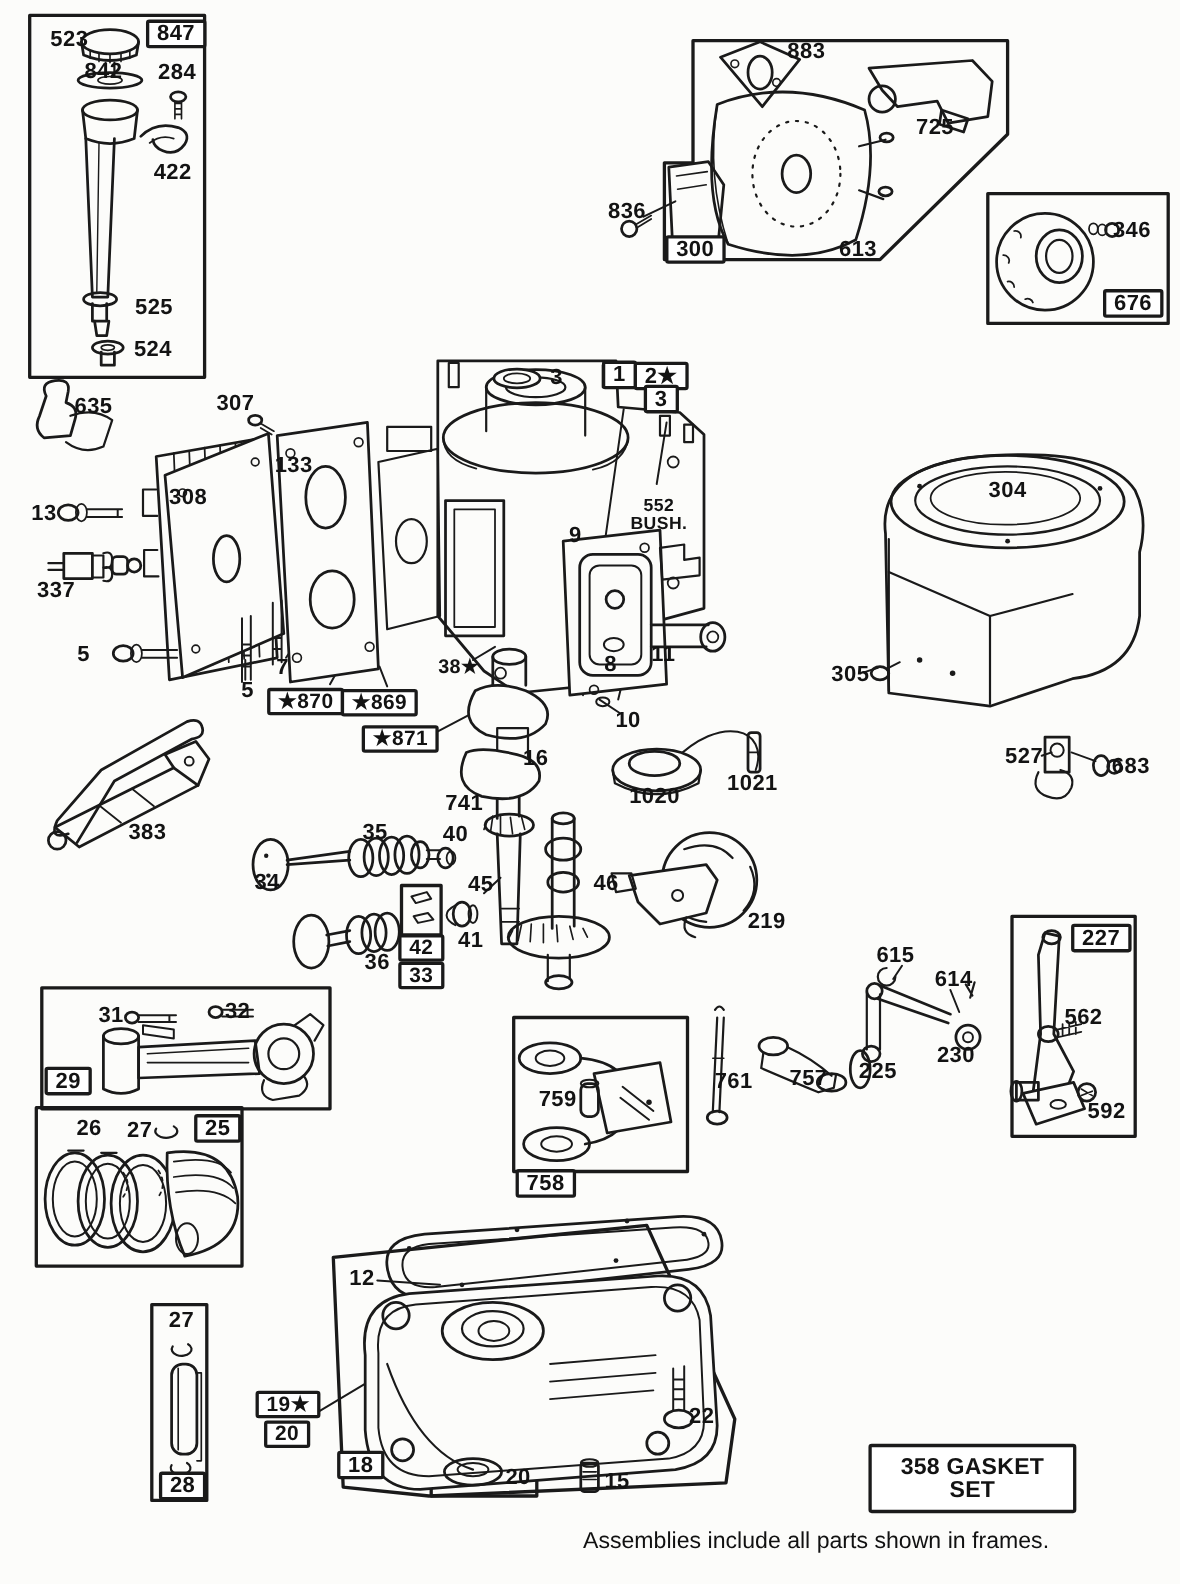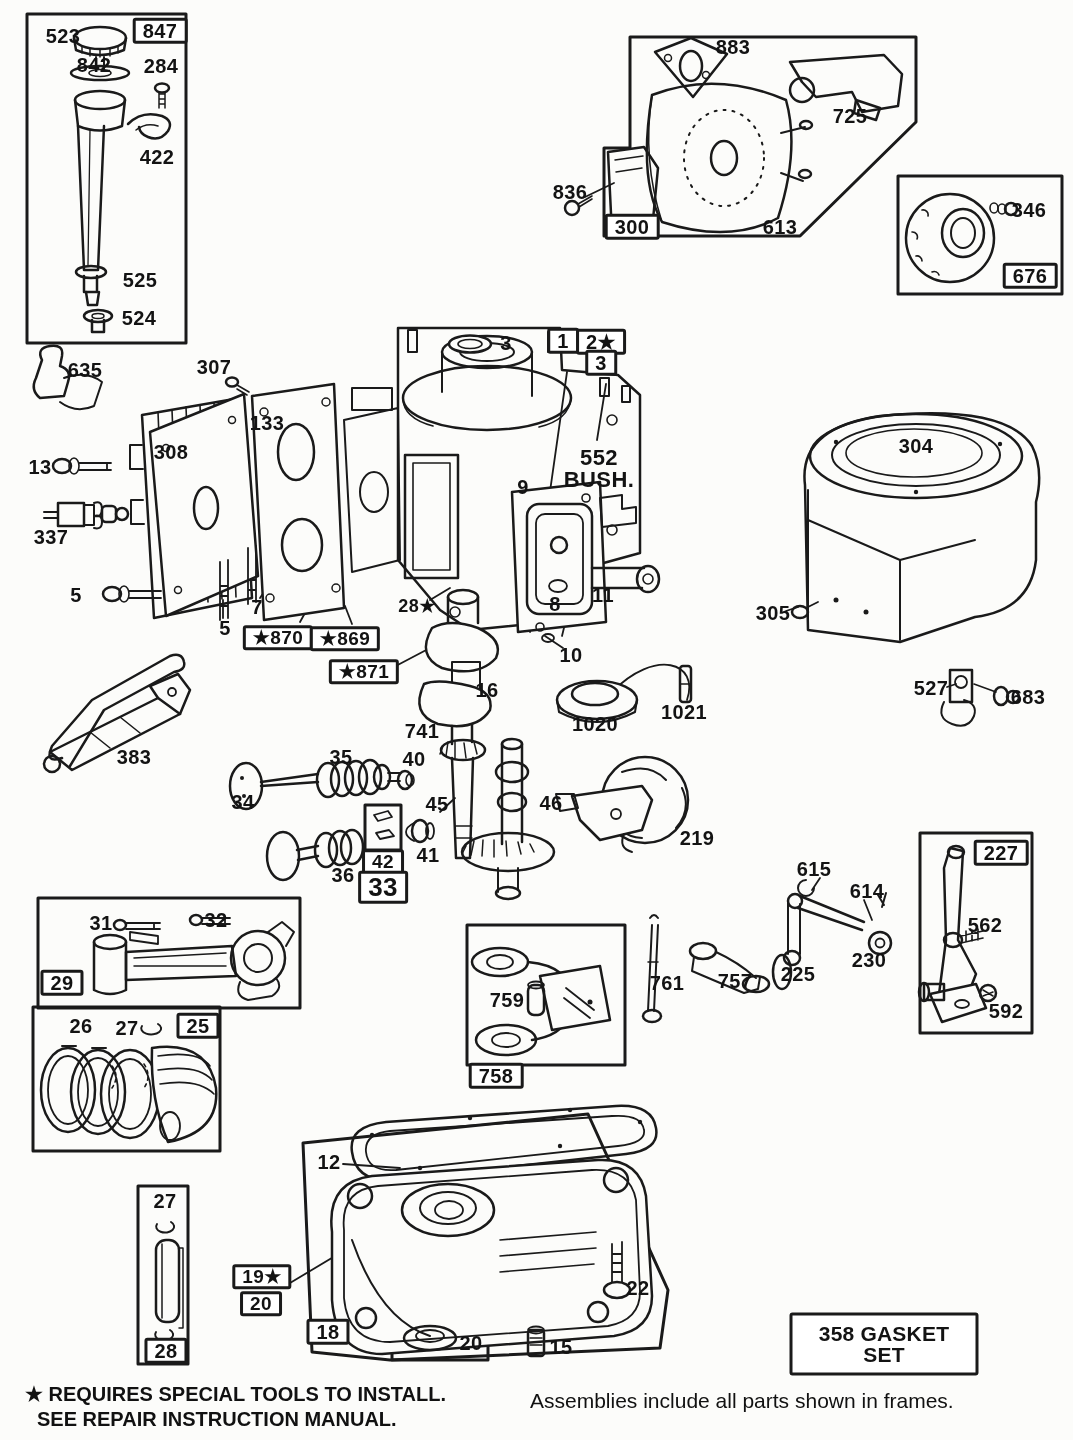--- a/index.html
+++ b/index.html
@@ -447,47 +447,47 @@
       <div class="lbl boxed" style="left: 601px; top: 363px;">3</div>
       <div class="lbl" style="left: 85px; top: 370px;">635</div>
       <div class="lbl" style="left: 214px; top: 367px;">307</div>
       <div class="lbl" style="left: 267px; top: 423px;">133</div>
       <div class="lbl" style="left: 171px; top: 452px;">308</div>
       <div class="lbl" style="left: 40px; top: 467px;">13</div>
       <div class="lbl" style="left: 51px; top: 537px;">337</div>
       <div class="lbl" style="left: 76px; top: 595px;">5</div>
       <div class="lbl" style="left: 225px; top: 628px;">5</div>
       <div class="lbl" style="left: 257px; top: 607px;">7</div>
-      <div class="lbl" style="left: 599px; top: 469px; font-size: 22px;">552
+      <div class="lbl" style="left: 599px; top: 469px; font-size: 16px;">552
 BUSH.</div>
       <div class="lbl" style="left: 523px; top: 487px;">9</div>
       <div class="lbl" style="left: 555px; top: 604px;">8</div>
       <div class="lbl" style="left: 603px; top: 595px;">11</div>
-      <div class="lbl" style="left: 417px; top: 606px; font-size: 18px;">28★</div>
+      <div class="lbl" style="left: 417px; top: 606px; font-size: 18px;">38★</div>
       <div class="lbl" style="left: 571px; top: 655px;">10</div>
       <div class="lbl" style="left: 487px; top: 690px;">16</div>
       <div class="lbl boxed" style="left: 278px; top: 638px; font-size: 19px;">★870</div>
       <div class="lbl boxed" style="left: 345px; top: 639px; font-size: 19px;">★869</div>
       <div class="lbl boxed" style="left: 364px; top: 672px; font-size: 19px;">★871</div>
       <div class="lbl" style="left: 595px; top: 724px;">1020</div>
       <div class="lbl" style="left: 684px; top: 712px;">1021</div>
       <div class="lbl" style="left: 422px; top: 731px;">741</div>
       <div class="lbl" style="left: 916px; top: 446px;">304</div>
       <div class="lbl" style="left: 773px; top: 613px;">305</div>
       <div class="lbl" style="left: 931px; top: 688px;">527</div>
       <div class="lbl" style="left: 1028px; top: 697px;">683</div>
       <div class="lbl" style="left: 134px; top: 757px;">383</div>
       <div class="lbl" style="left: 341px; top: 757px;">35</div>
       <div class="lbl" style="left: 414px; top: 759px;">40</div>
       <div class="lbl" style="left: 243px; top: 802px;">34</div>
       <div class="lbl" style="left: 437px; top: 804px;">45</div>
       <div class="lbl" style="left: 428px; top: 855px;">41</div>
       <div class="lbl" style="left: 343px; top: 875px;">36</div>
       <div class="lbl boxed" style="left: 383px; top: 862px; font-size: 19px;">42</div>
-      <div class="lbl boxed" style="left: 383px; top: 887px; font-size: 26px;">33</div>
+      <div class="lbl boxed" style="left: 383px; top: 887px; font-size: 19px;">33</div>
       <div class="lbl" style="left: 551px; top: 803px;">46</div>
       <div class="lbl" style="left: 697px; top: 838px;">219</div>
       <div class="lbl" style="left: 814px; top: 869px;">615</div>
       <div class="lbl" style="left: 867px; top: 891px;">614</div>
       <div class="lbl" style="left: 869px; top: 960px;">230</div>
       <div class="lbl" style="left: 798px; top: 974px;">225</div>
       <div class="lbl boxed" style="left: 1001px; top: 853px;">227</div>
       <div class="lbl" style="left: 985px; top: 925px;">562</div>
       <div class="lbl" style="left: 1006px; top: 1011px;">592</div>
       <div class="lbl" style="left: 101px; top: 923px;">31</div>
@@ -504,22 +504,18 @@
       <div class="lbl boxed" style="left: 262px; top: 1277px; font-size: 19px;">19★</div>
       <div class="lbl boxed" style="left: 261px; top: 1304px; font-size: 19px;">20</div>
       <div class="lbl boxed" style="left: 328px; top: 1332px;">18</div>
       <div class="lbl" style="left: 471px; top: 1343px;">20</div>
       <div class="lbl" style="left: 638px; top: 1288px;">22</div>
       <div class="lbl" style="left: 561px; top: 1347px;">15</div>
       <div class="lbl" style="left: 165px; top: 1201px;">27</div>
       <div class="lbl boxed" style="left: 166px; top: 1351px;">28</div>
     </div>
 
-<div class="foot" style="left:25px;top:1382px;width:500px;">
-  <div>★ REQUIRES SPECIAL TOOLS TO INSTALL.</div>
-  <div style="margin-left:12px;">SEE REPAIR INSTRUCTION MANUAL.</div>
+
+<div class="foot plain" style="left:530px;top:1388px;font-size:21px;">Assemblies include all parts shown in frames.</div>
+
+<div class="lbl boxed big" style="left:884px;top:1344px;">358 GASKET SET</div>
+
 </div>
 
-<div class="foot plain" style="left:530px;top:1388px;font-size:21px;">Assemblies include all parts shown in frames.</div>
-
-<div class="lbl boxed big" style="left:884px;top:1344px;">358 GASKET SET</div>
-
-</div>
-
 </body></html>

